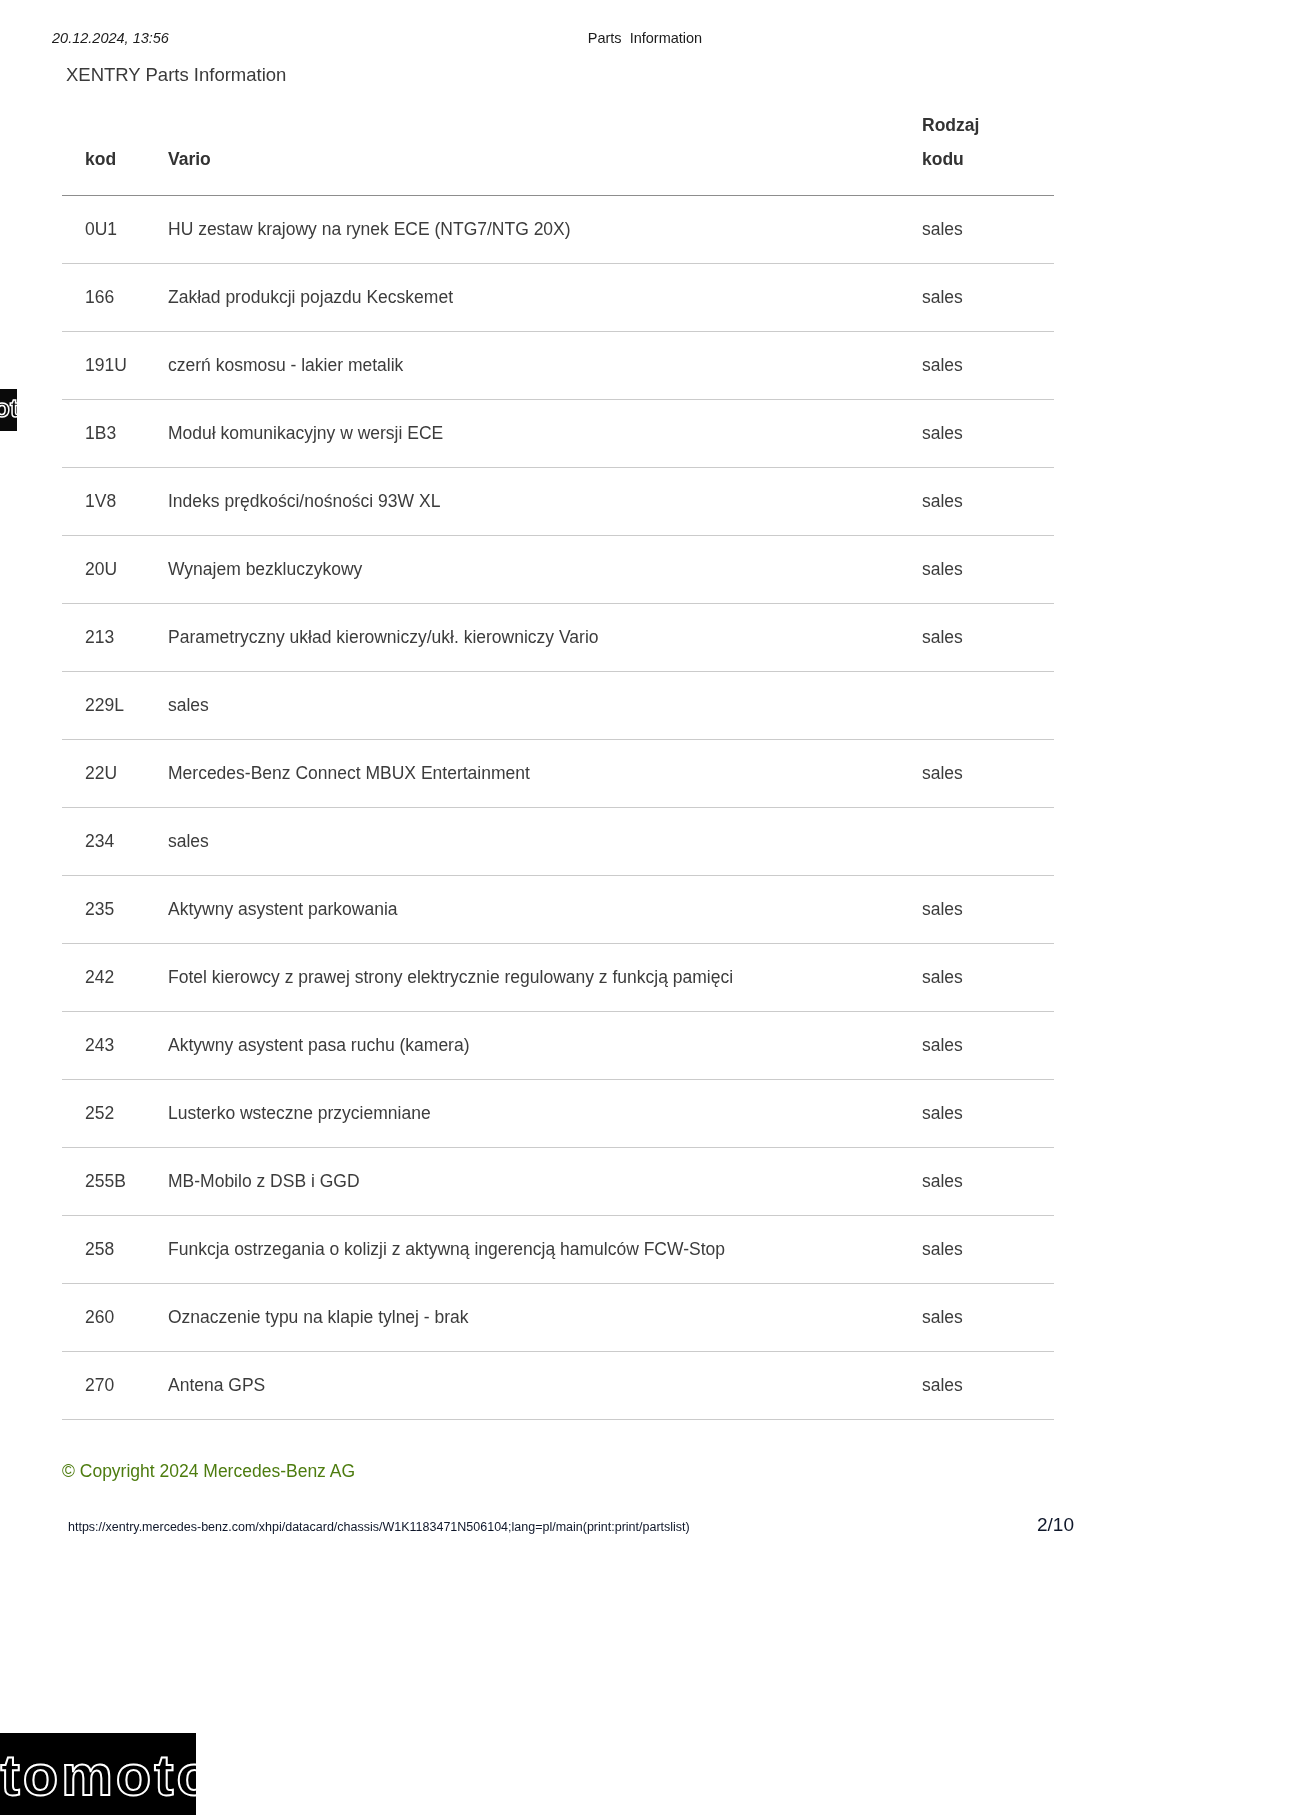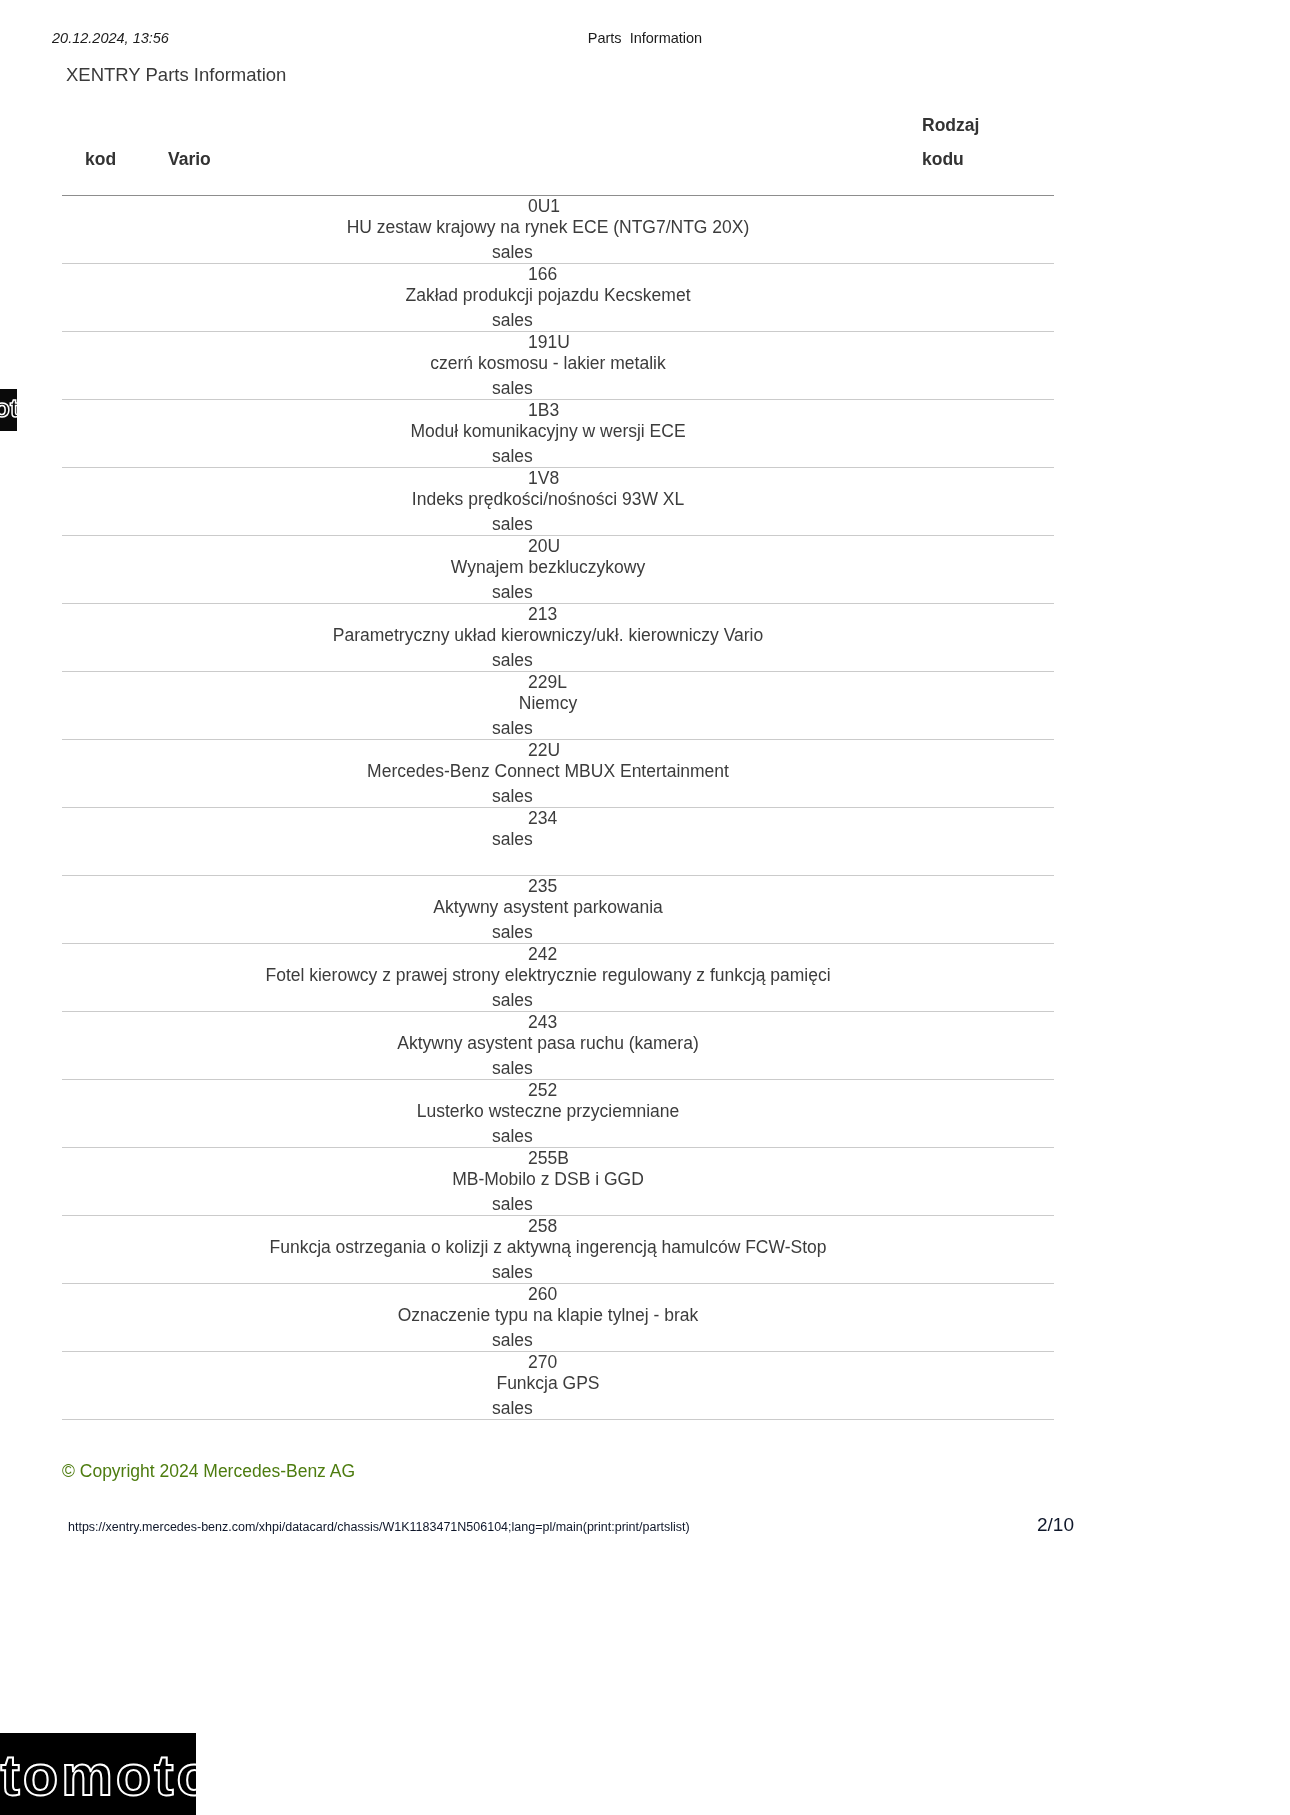--- a/index.html
+++ b/index.html
@@ -96,21 +96,20 @@
   }
   .col-rodzaj {
     flex: none;
     width: 132px;
   }
   .trow {
     display: flex;
     align-items: center;
     height: 68px;
     border-bottom: 1px solid #cbcbcb;
-    flex-direction: column;
   }
 
   .copyright {
     position: absolute;
     top: 1461px;
     left: 62px;
     font-size: 17.5px;
     color: #4d7c0f;
   }
 
@@ -212,21 +211,20 @@
   </div>
 
   <div class="trow">
     <div class="col-kod">213</div>
     <div class="col-opis">Parametryczny układ kierowniczy/ukł. kierowniczy Vario</div>
     <div class="col-rodzaj">sales</div>
   </div>
 
   <div class="trow">
     <div class="col-kod">229L</div>
-    <div class="col-opis">Niemcy</div>
     <div class="col-rodzaj">sales</div>
   </div>
 
   <div class="trow">
     <div class="col-kod">22U</div>
     <div class="col-opis">Mercedes-Benz Connect MBUX Entertainment</div>
     <div class="col-rodzaj">sales</div>
   </div>
 
   <div class="trow">
@@ -271,21 +269,21 @@
   </div>
 
   <div class="trow">
     <div class="col-kod">260</div>
     <div class="col-opis">Oznaczenie typu na klapie tylnej - brak</div>
     <div class="col-rodzaj">sales</div>
   </div>
 
   <div class="trow">
     <div class="col-kod">270</div>
-    <div class="col-opis">Funkcja GPS</div>
+    <div class="col-opis">Antena GPS</div>
     <div class="col-rodzaj">sales</div>
   </div>
 </div>
 </div>
 
 <div class="copyright">© Copyright 2024 Mercedes-Benz AG</div>
 
 <div class="print-footer">
   <span class="print-url">https://xentry.mercedes-benz.com/xhpi/datacard/chassis/W1K1183471N506104;lang=pl/main(print:print/partslist)</span>
   <span class="print-pagenum">2/10</span>

